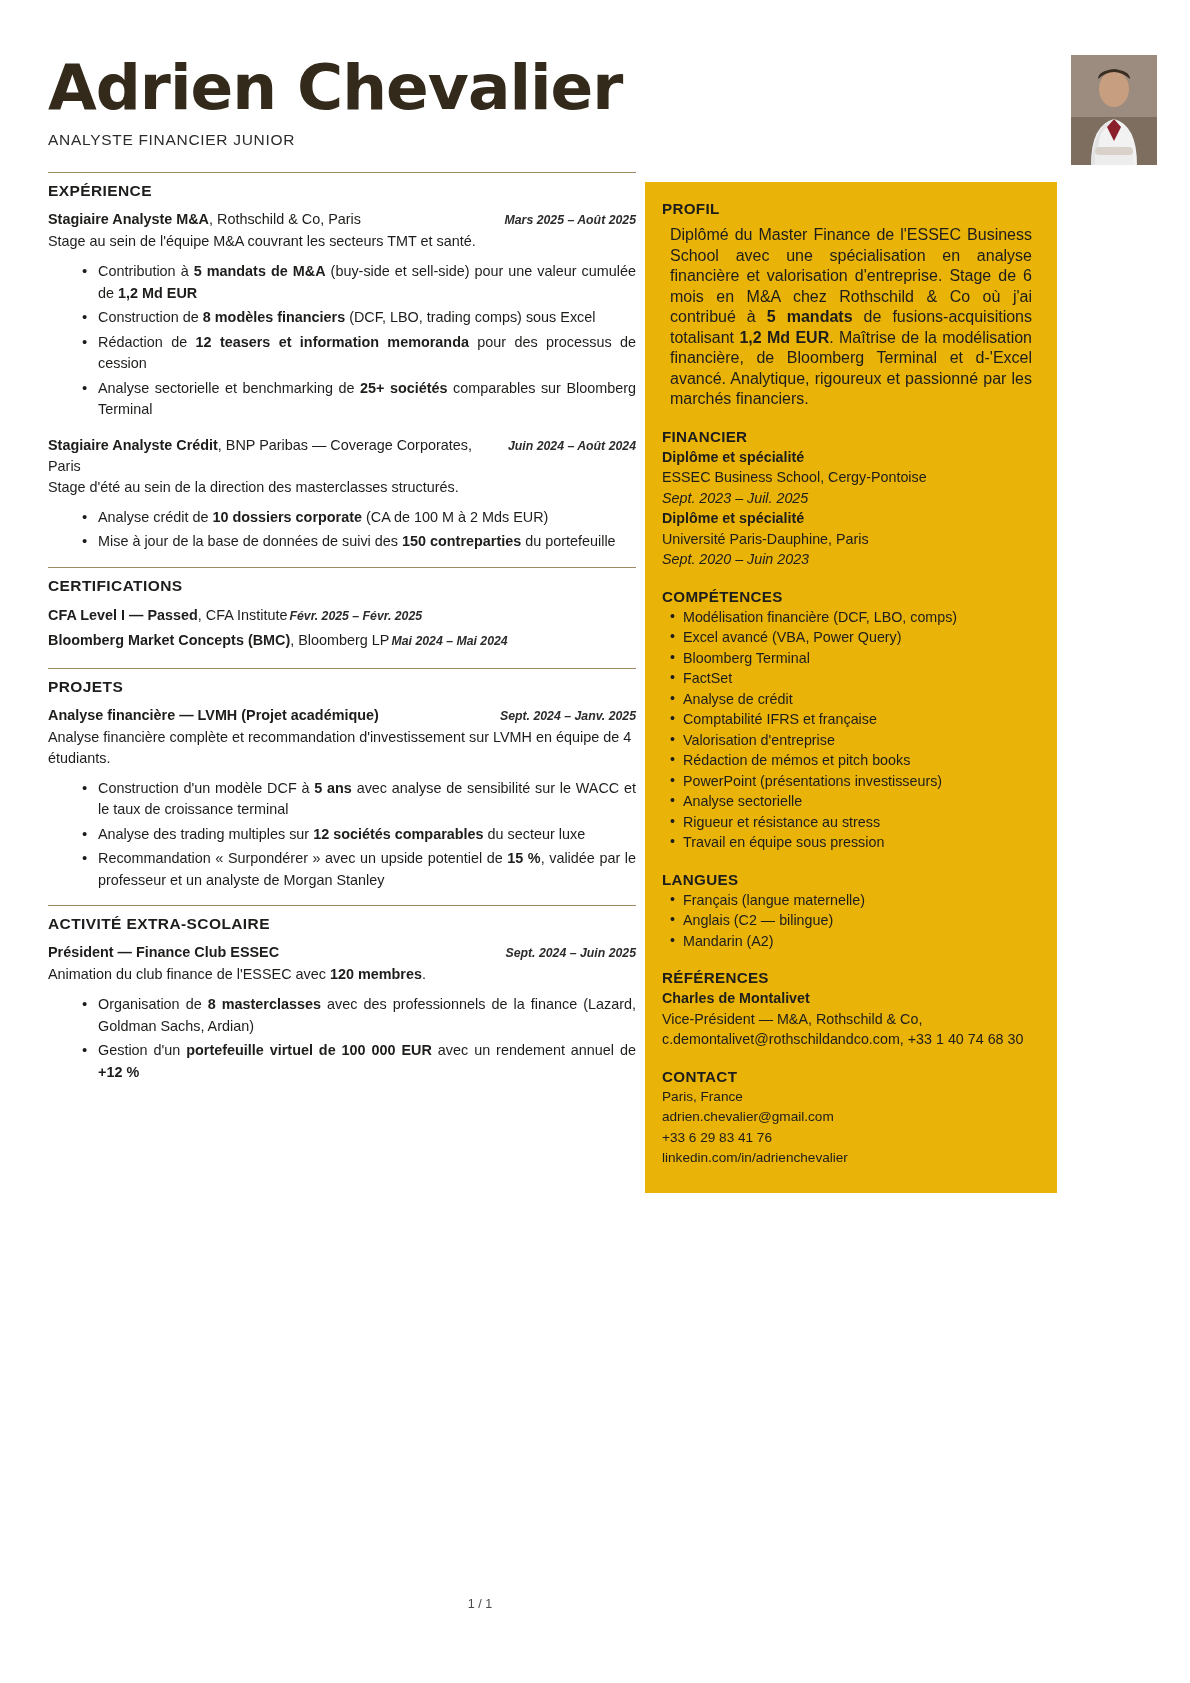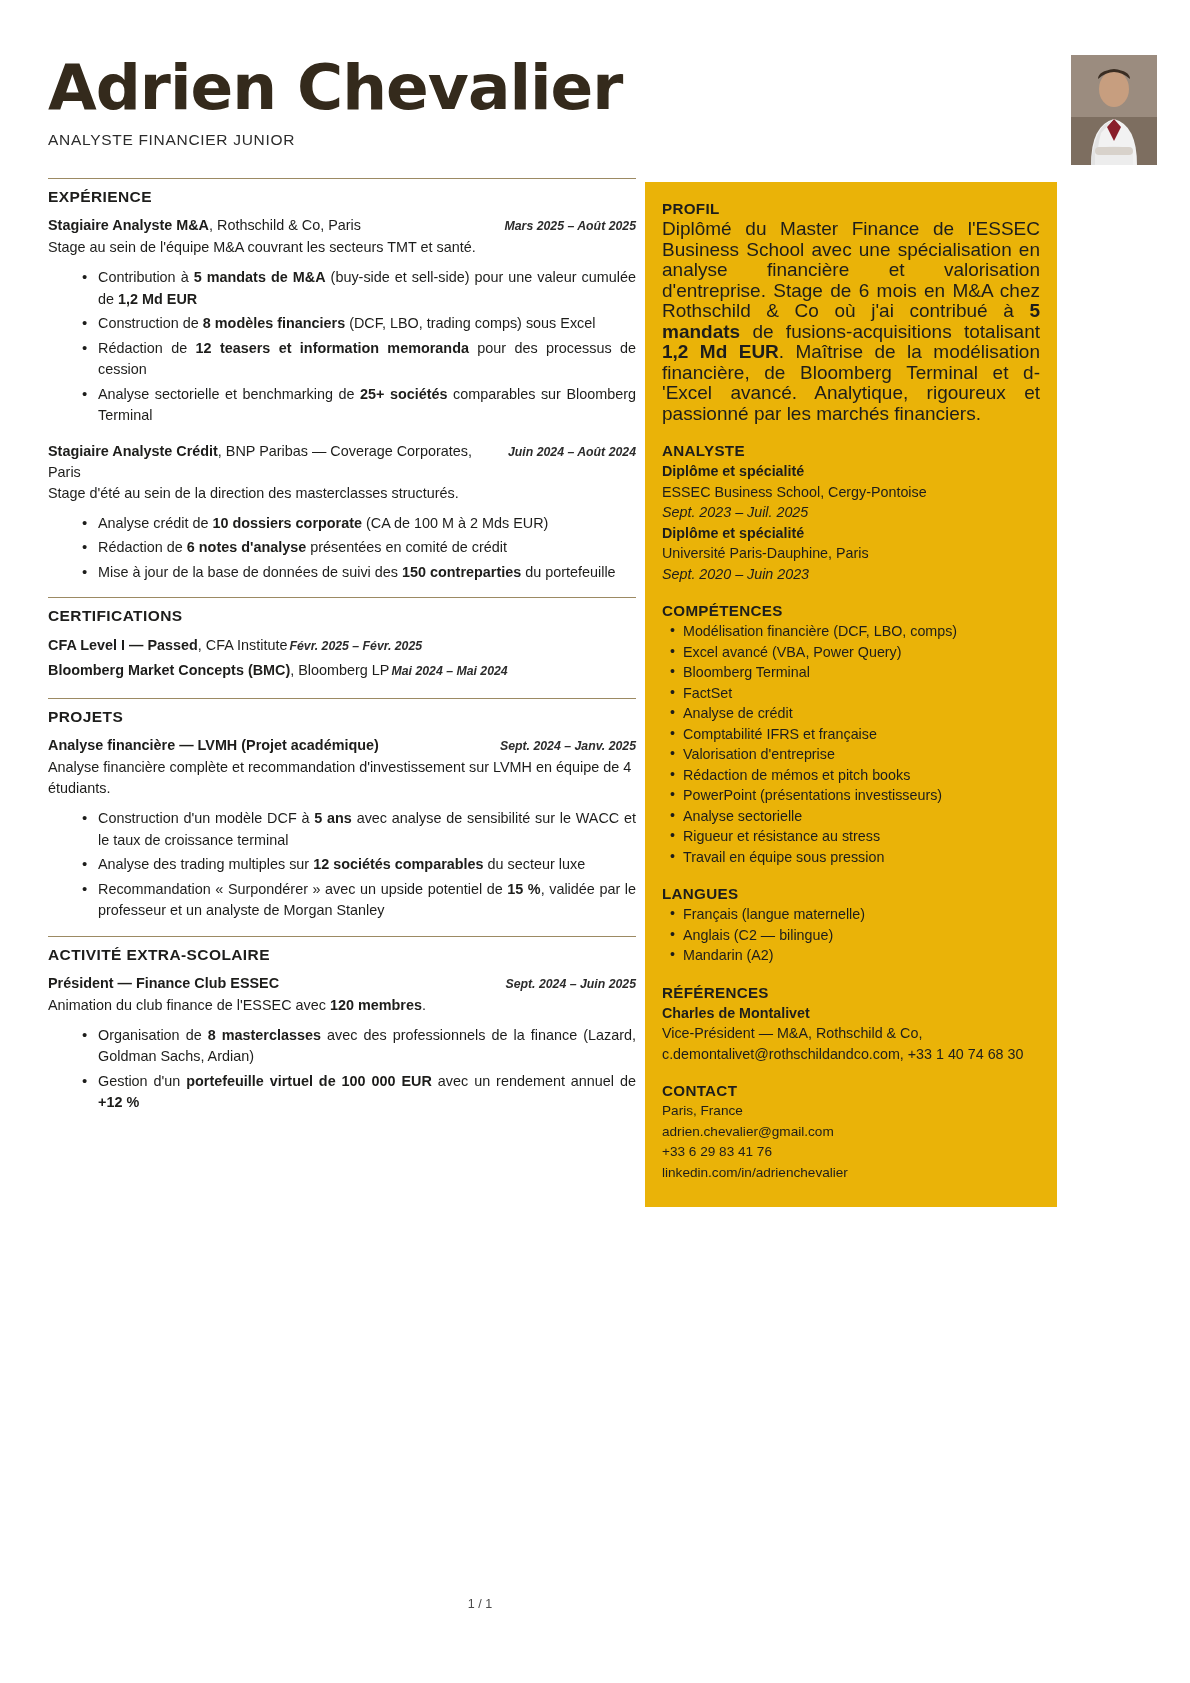--- a/index.html
+++ b/index.html
@@ -51,21 +51,21 @@
     height: 110px;
     overflow: hidden;
     background: #8d7f74;
   }
   .photo svg { display: block; }
 
   
   .left-col {
     position: absolute;
     left: 48px;
-    top: 178px;
+    top: 172px;
     width: 588px;
   }
   .right-col {
     position: absolute;
     left: 645px;
     top: 182px;
     width: 412px;
     background: #eab308;
     padding: 18px 17px 24px 17px;
     box-sizing: border-box;
@@ -152,25 +152,25 @@
   
   .r-title {
     font-size: 15.2px;
     font-weight: bold;
     letter-spacing: 0.3px;
     color: #1d1d1b;
     margin: 0 0 2px 0;
   }
   .r-title.spaced { margin-top: 18px; }
   .r-text {
-    font-size: 19px;
+    font-size: 16px;
     line-height: 20.5px;
     color: #1d1d1b;
     text-align: justify;
-    margin: 0;
+    margin: 8px;
   }
   .r-sub {
     font-size: 14.3px;
     line-height: 20.5px;
     font-weight: bold;
     color: #1d1d1b;
   }
   .r-line {
     font-size: 14.3px;
     line-height: 20.5px;
@@ -265,21 +265,20 @@
     <div class="entry">
       <div class="entry-row">
         <div class="entry-title">
           <b>Stagiaire Analyste Crédit</b><span>, BNP Paribas — Coverage Corporates, Paris</span>
         </div>
         <div class="entry-date">Juin 2024 – Août 2024</div>
       </div>
       <div class="entry-desc">Stage d'été au sein de la direction des masterclasses structurés.</div>
       <ul class="bullets">
         <li>Analyse crédit de <b>10 dossiers corporate</b> (CA de 100 M à 2 Mds EUR)</li>
-        <li>Rédaction de <b>6 notes d'analyse</b> présentées en comité de crédit</li>
         <li>Mise à jour de la base de données de suivi des <b>150 contreparties</b> du portefeuille</li>
       </ul>
     </div>
 
     <div class="rule"></div>
     <div class="sec-title">CERTIFICATIONS</div>
     <div class="cert-row">
       <div class="cert-name">
         <b>CFA Level I — Passed</b><span>, CFA Institute</span>
       </div>
@@ -326,21 +325,21 @@
       </ul>
     </div>
 
   </div>
 
   <div class="right-col">
 
     <div class="r-title">PROFIL</div>
     <p class="r-text">Diplômé du Master Finance de l'ESSEC Business School avec une spécialisation en analyse financière et valorisation d'entreprise. Stage de 6 mois en M&amp;A chez Rothschild &amp; Co où j'ai contribué à <b>5 mandats</b> de fusions-acquisitions totalisant <b>1,2 Md EUR</b>. Maîtrise de la modélisation financière, de Bloomberg Terminal et d-'Excel avancé. Analytique, rigoureux et passionné par les marchés financiers.</p>
 
-    <div class="r-title spaced">ANALYSTE</div>
+    <div class="r-title spaced">FINANCIER</div>
     <div>
       <div class="r-sub">Diplôme et spécialité</div>
       <div class="r-line">ESSEC Business School, Cergy-Pontoise</div>
       <div class="r-date">Sept. 2023 – Juil. 2025</div>
     </div>
     <div>
       <div class="r-sub">Diplôme et spécialité</div>
       <div class="r-line">Université Paris-Dauphine, Paris</div>
       <div class="r-date">Sept. 2020 – Juin 2023</div>
     </div>

